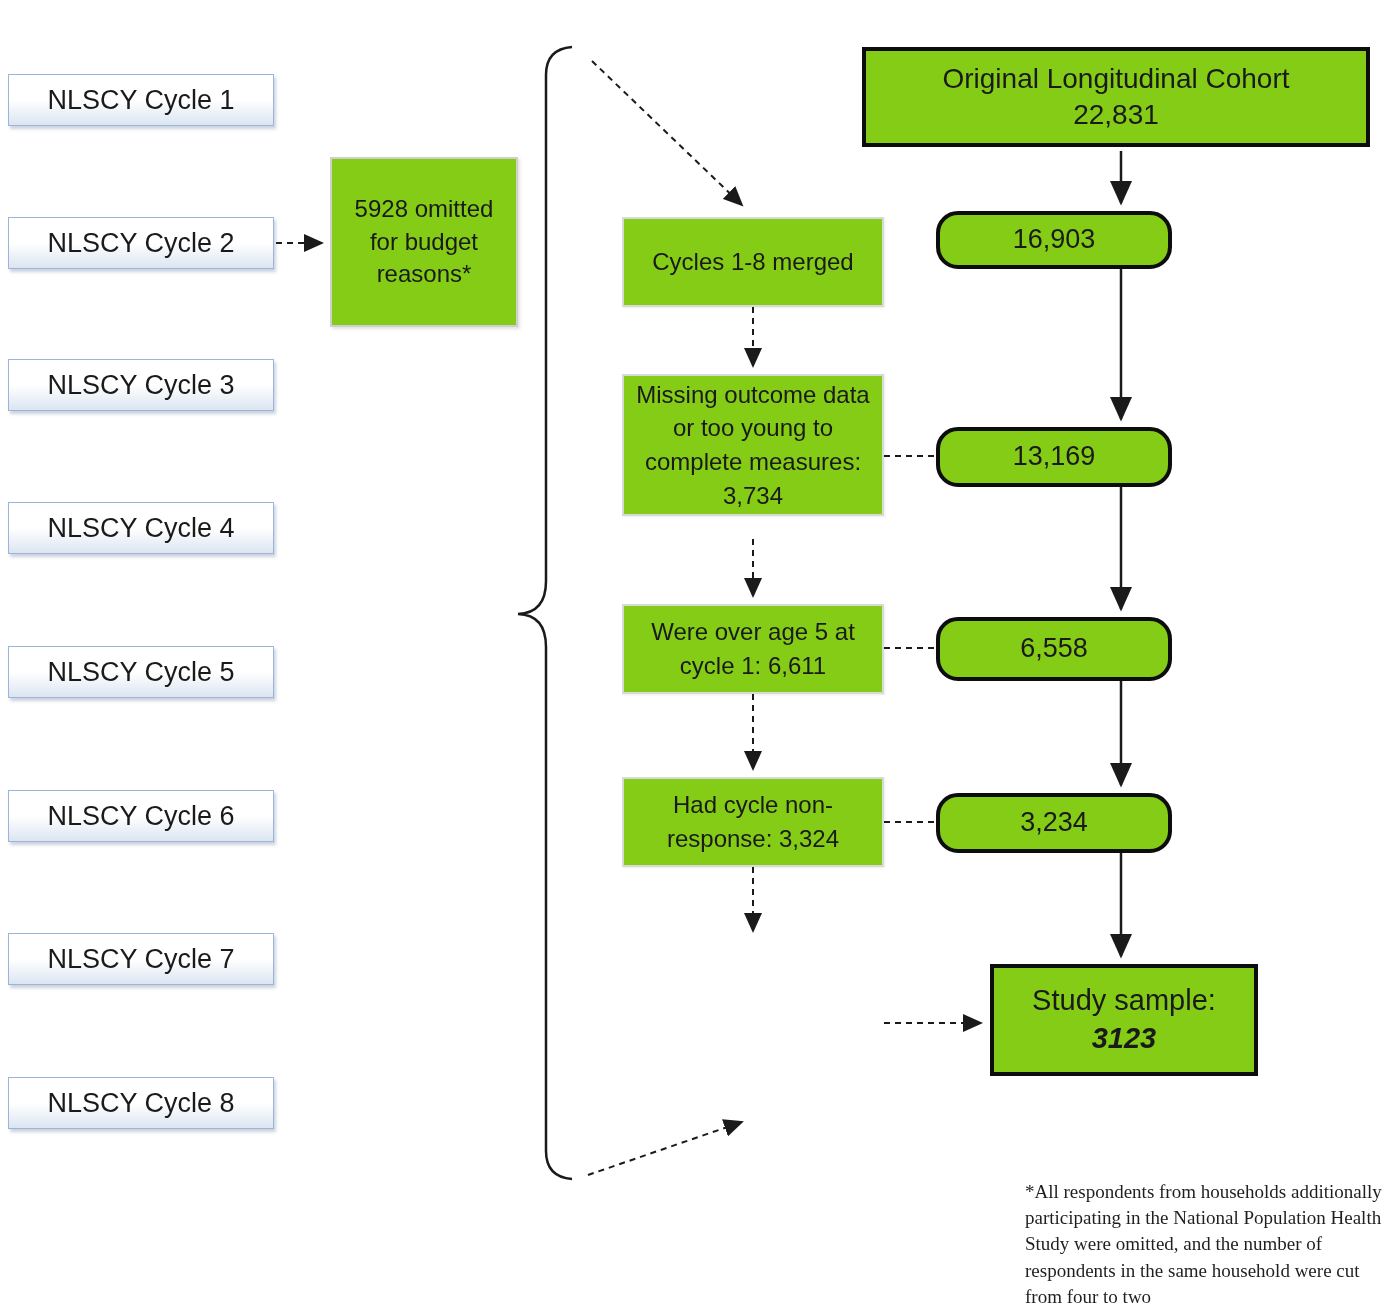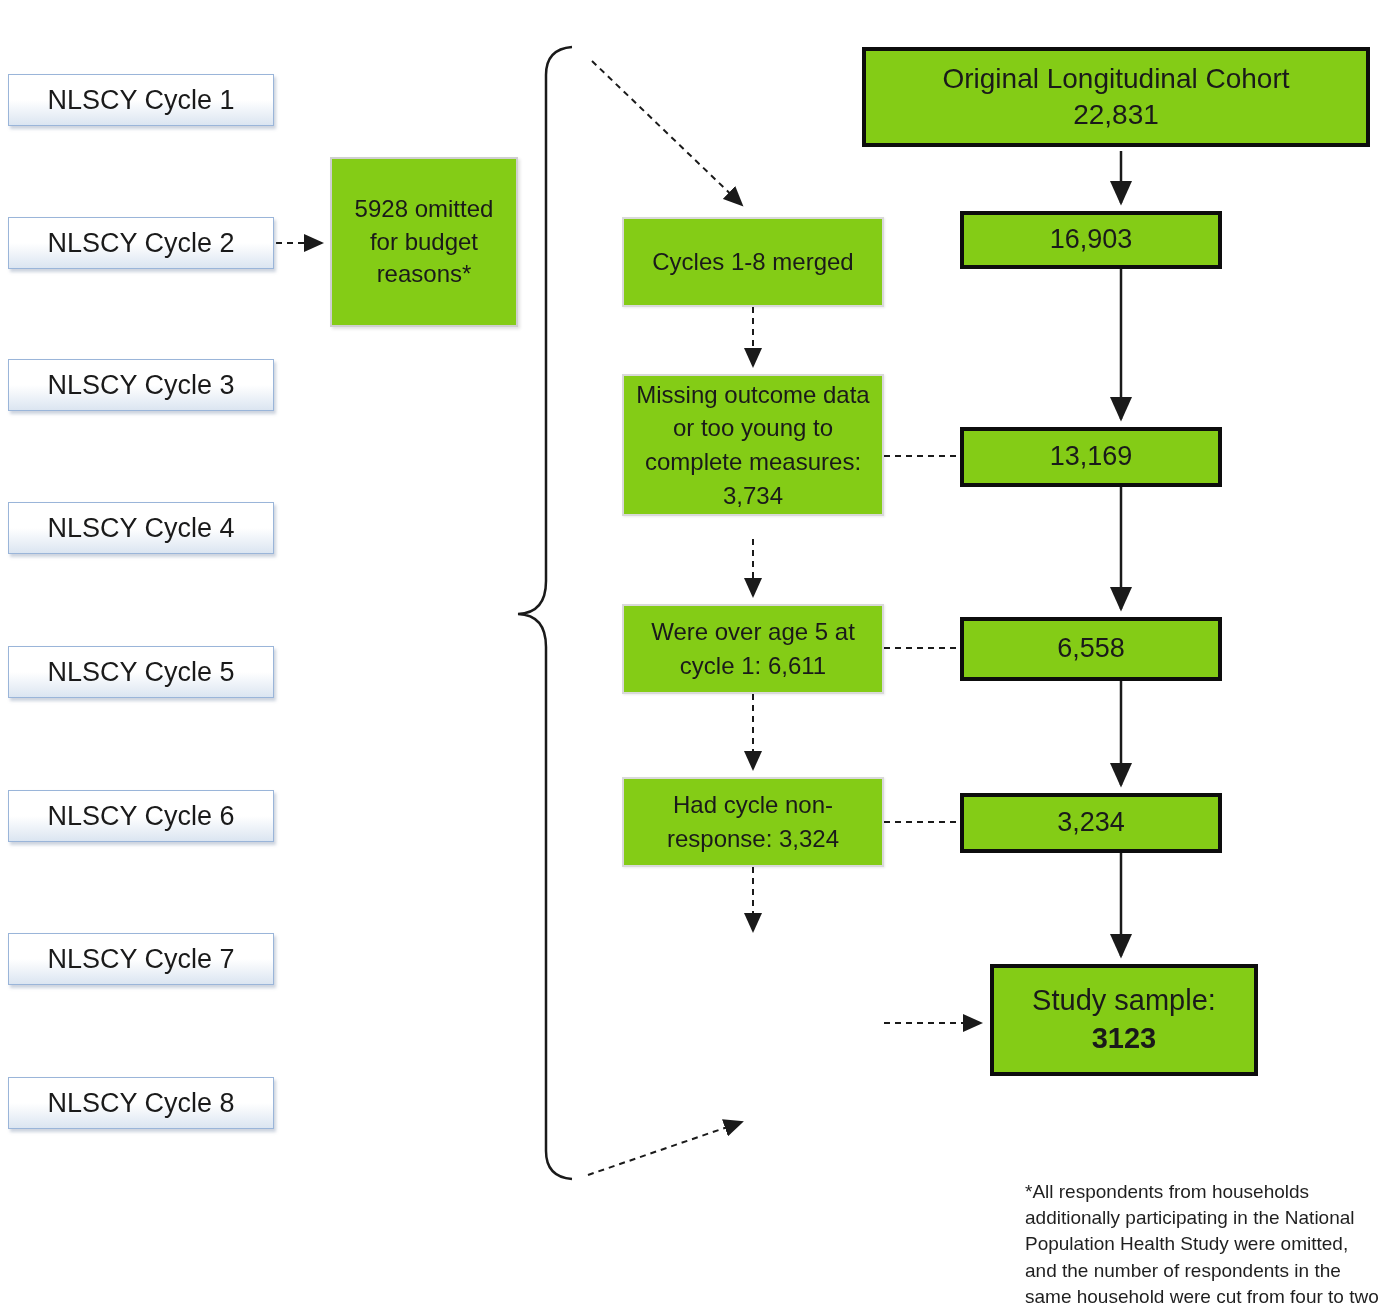--- a/index.html
+++ b/index.html
@@ -67,40 +67,42 @@
     line-height: 1.3;
   }
   .cohort-box {
     left: 862px;
     top: 8px;
     width: 508px;
     height: 100px;
     font-size: 28px;
   }
   .count-box {
-    left: 960px;
-    width: 262px;
+    left: 936px;
+    width: 236px;
+    border-radius: 22px;
   }
   .sample-box {
     left: 990px;
     top: 925px;
     width: 268px;
     height: 112px;
     font-size: 29px;
   }
-  .sample-value { font-weight: bold; }
+  .sample-value { font-weight: bold; font-style: italic; }
   .footnote {
     position: absolute;
     left: 1025px;
     top: 1140px;
     width: 358px;
     font-size: 19px;
     line-height: 1.38;
     text-align: left;
     color: #1f1f1f;
+    font-family: Liberation Serif, serif;
   }
 </style>
 </head>
 <body>
 
 <div class="canvas">
 
   <svg class="connectors" width="1400" height="1312" viewBox="0 0 1400 1312">
     <defs>
       <marker id="arrowhead" markerWidth="11" markerHeight="9" refX="9" refY="4.5" orient="auto">

